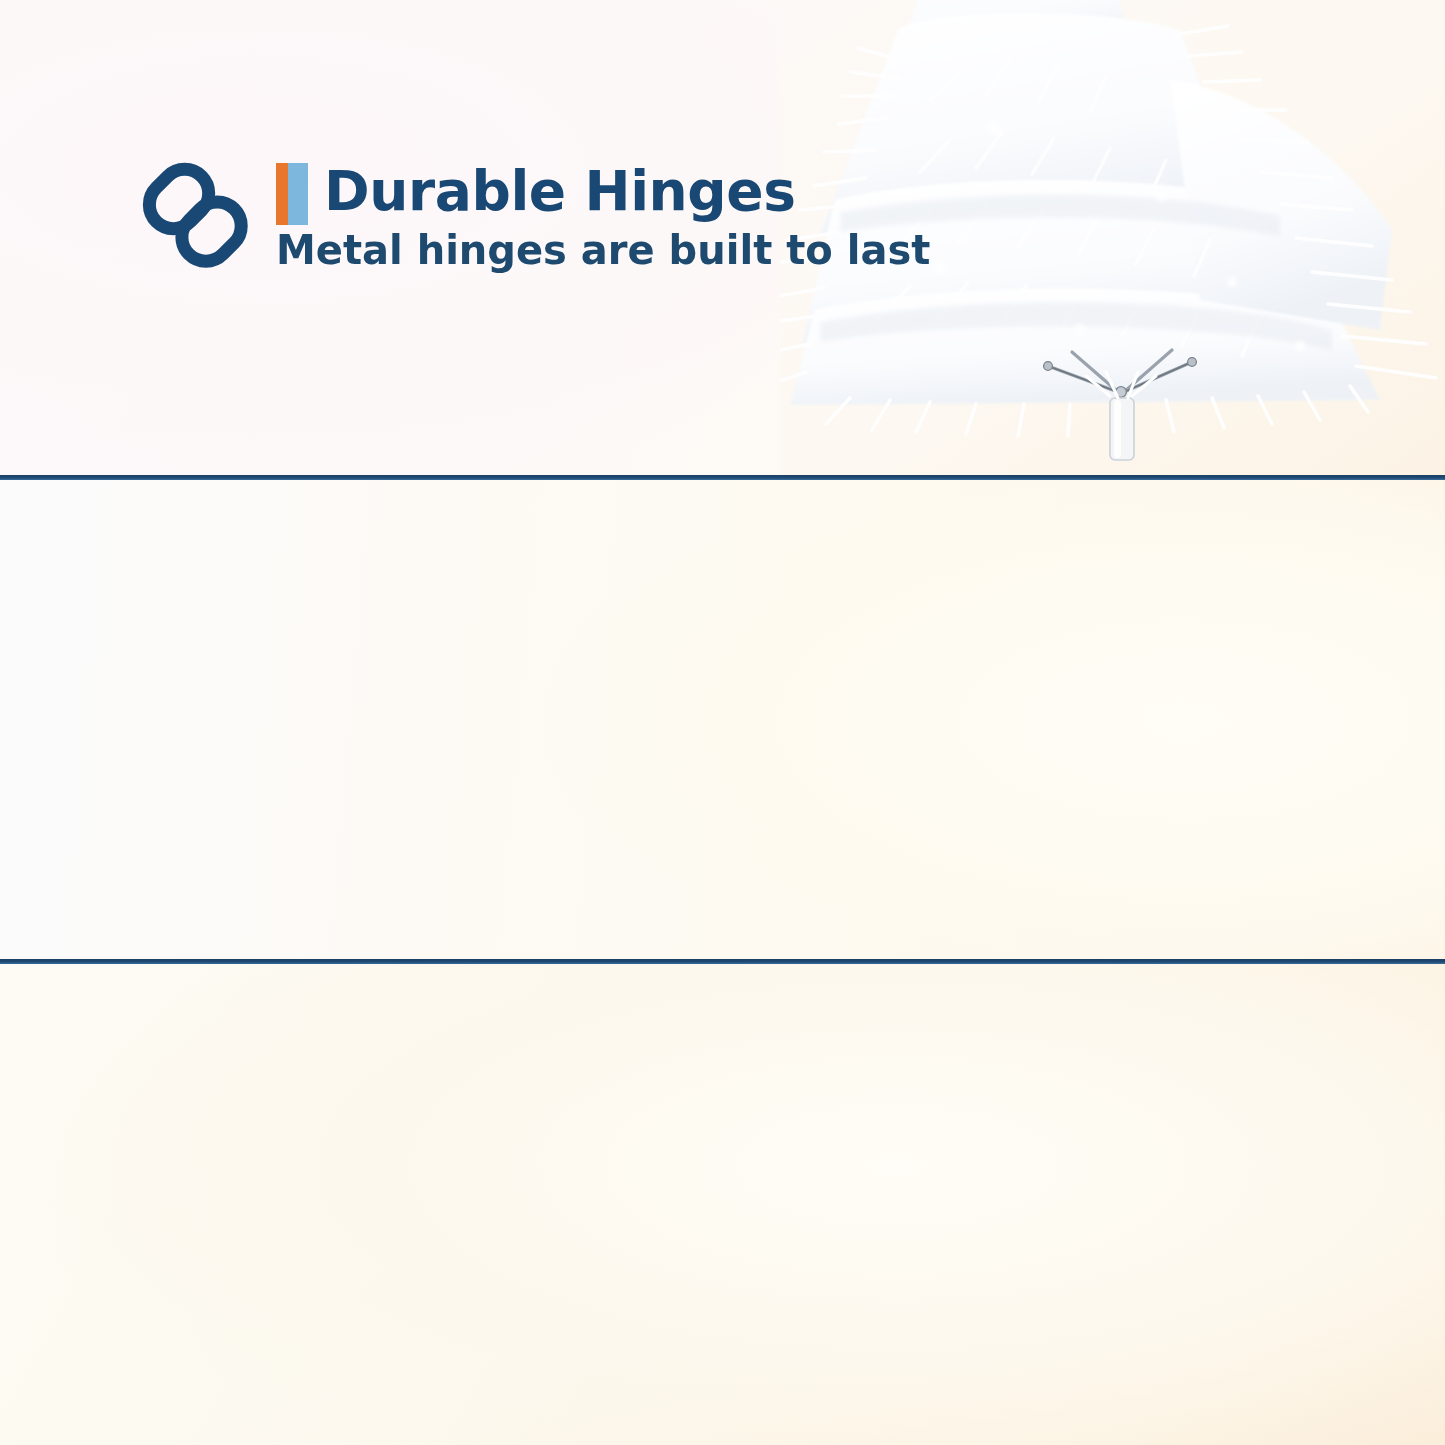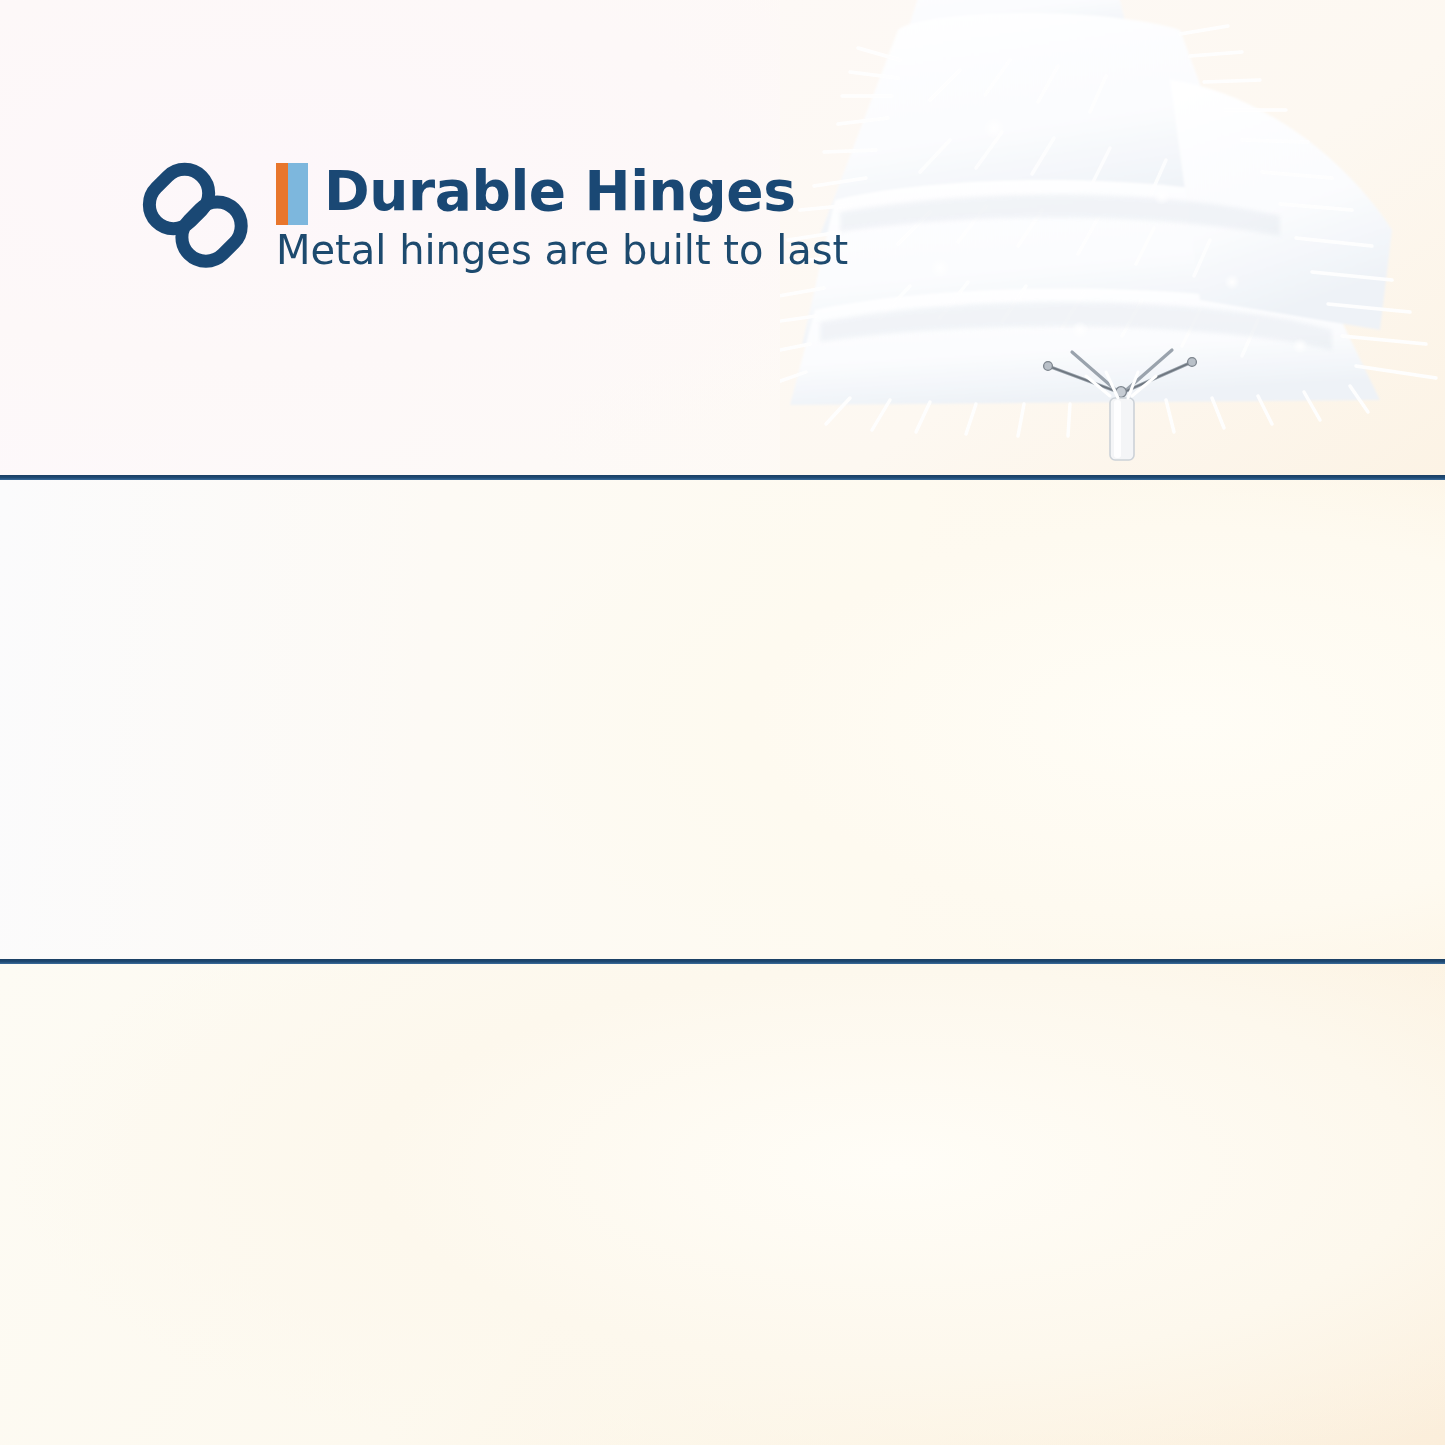--- a/index.html
+++ b/index.html
@@ -101,21 +101,21 @@
     font-size: 55px;
     font-weight: bold;
     color: #1a4874;
     line-height: 62px;
     letter-spacing: -0.4px;
     white-space: nowrap;
   }
 
   .feature-sub {
     font-size: 40px;
-    font-weight: normal;
+    font-weight: bold;
     color: #1d4a6e;
     line-height: 50px;
     margin-top: 24px;
     max-width: 540px;
     text-align: right;
   }
 
   
   .photo {
     position: absolute;

